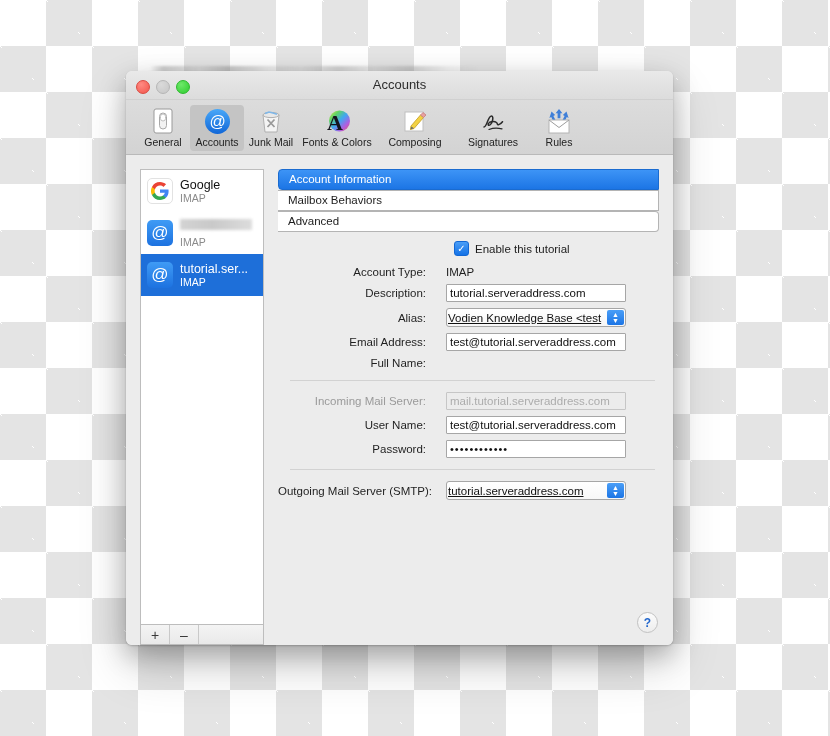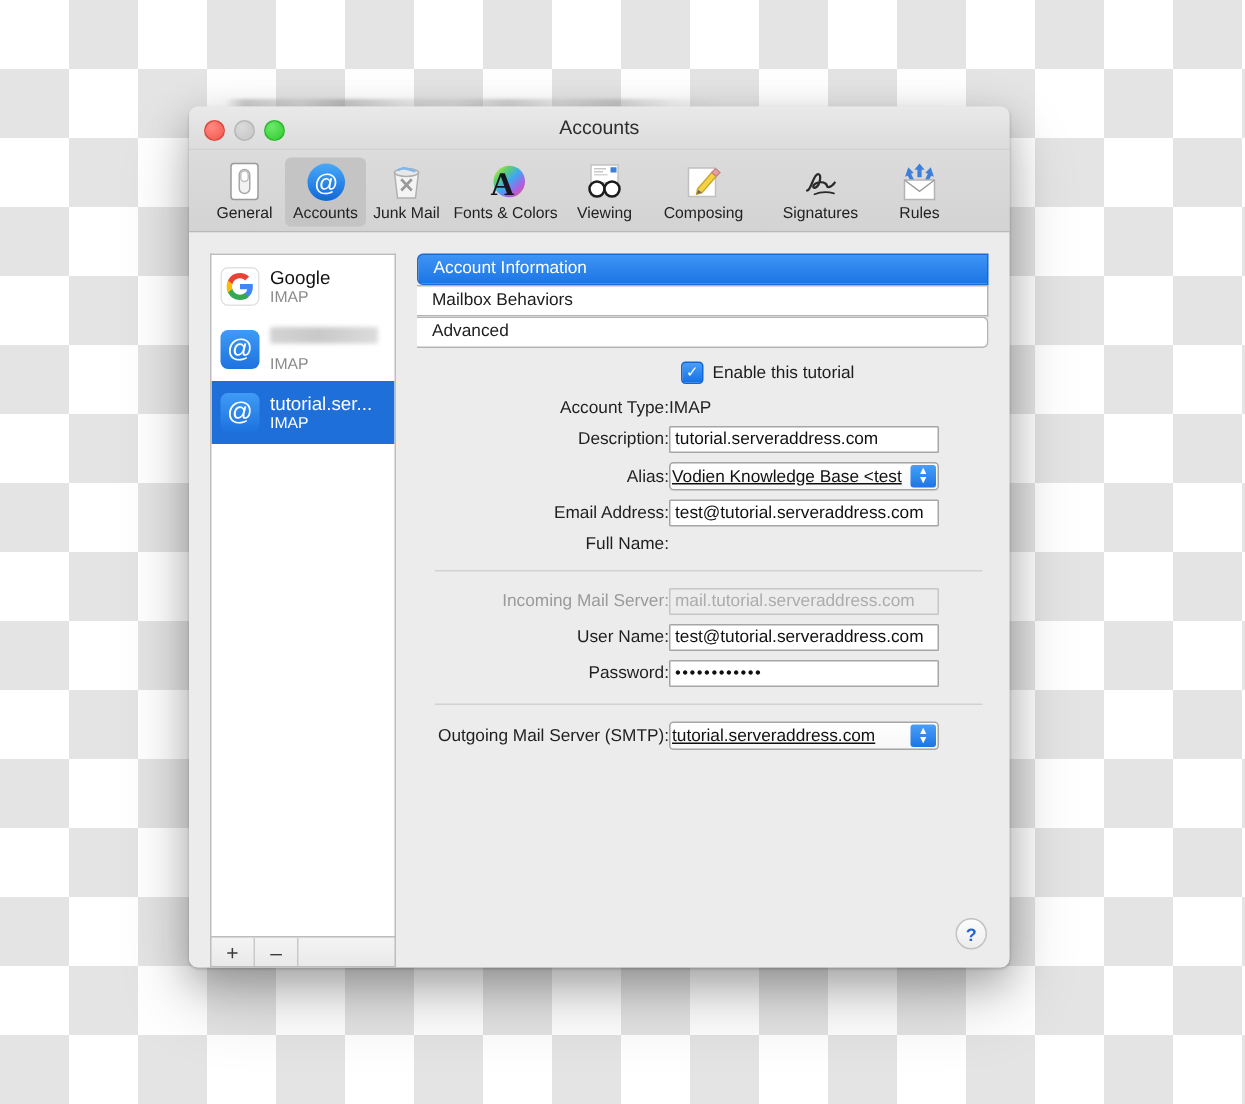--- a/index.html
+++ b/index.html
@@ -245,21 +245,21 @@
 
   
   .row {
     display: flex;
     align-items: center;
     margin-bottom: 6px;
   }
   .lbl {
     width: 168px;
     text-align: right;
-    padding-right: 0;
+    padding-right: 20px;
     font-size: 11.5px;
     color: #1f1f1f;
     box-sizing: border-box;
     white-space: nowrap;
   }
   .lbl.dim { color: #9a9a9a; }
   .val-static { font-size: 11.5px; color: #1f1f1f; }
 
   .field {
     width: 180px;
@@ -420,35 +420,20 @@
               <stop offset="1" stop-color="#ef5a5a"></stop>
             </linearGradient>
               </defs>
             <circle cx="15.5" cy="13" r="10.5" fill="url(#wheel)"></circle>
             <text x="11" y="22" font-family="'Liberation Serif',serif" font-size="22" font-weight="bold" fill="#15151f" text-anchor="middle">A</text>
           </svg>
         </div>
         <div class="tb-label">Fonts &amp; Colors</div>
       </div>
 
-      <div class="tb-item">
-        <div class="tb-icon">
-          <svg width="28" height="26" viewBox="0 0 28 26">
-            <rect x="5" y="2" width="18" height="12" fill="#fff" stroke="#c2c2c2"></rect>
-            <rect x="7" y="4" width="8" height="1" fill="#c8c8c8"></rect>
-            <rect x="7" y="6" width="6" height="1" fill="#c8c8c8"></rect>
-            <rect x="7" y="8" width="9" height="1" fill="#d4d4d4"></rect>
-            <rect x="18" y="3.5" width="4" height="3.5" fill="#3c7fd6"></rect>
-            <circle cx="9" cy="18" r="5" fill="#fff" stroke="#1c1c1c" stroke-width="1.7"></circle>
-            <circle cx="19" cy="18" r="5" fill="#fff" stroke="#1c1c1c" stroke-width="1.7"></circle>
-            <path d="M14 17 h0.5" stroke="#1c1c1c" stroke-width="1.7"></path>
-          </svg>
-        </div>
-        <div class="tb-label">Viewing</div>
-      </div>
 
       <div class="tb-item wide">
         <div class="tb-icon">
           <svg width="26" height="26" viewBox="0 0 26 26">
             <rect x="3" y="4" width="18" height="19" fill="#fff" stroke="#c0c0c0"></rect>
             <path d="M9 18 l9.5-11 3 2.5 L12 20.5 l-3.6 1 z" fill="#f3d243" stroke="#c9a52c" stroke-width=".9"></path>
             <path d="M18.5 7 l2.5-2.5 3 2.5 -2.5 2.5 z" fill="#e8a0a0" stroke="#c98484" stroke-width=".9"></path>
             <path d="M8.4 21.5 l1-3 2.6 1.8 z" fill="#6b6b6b"></path>
           </svg>
         </div>

